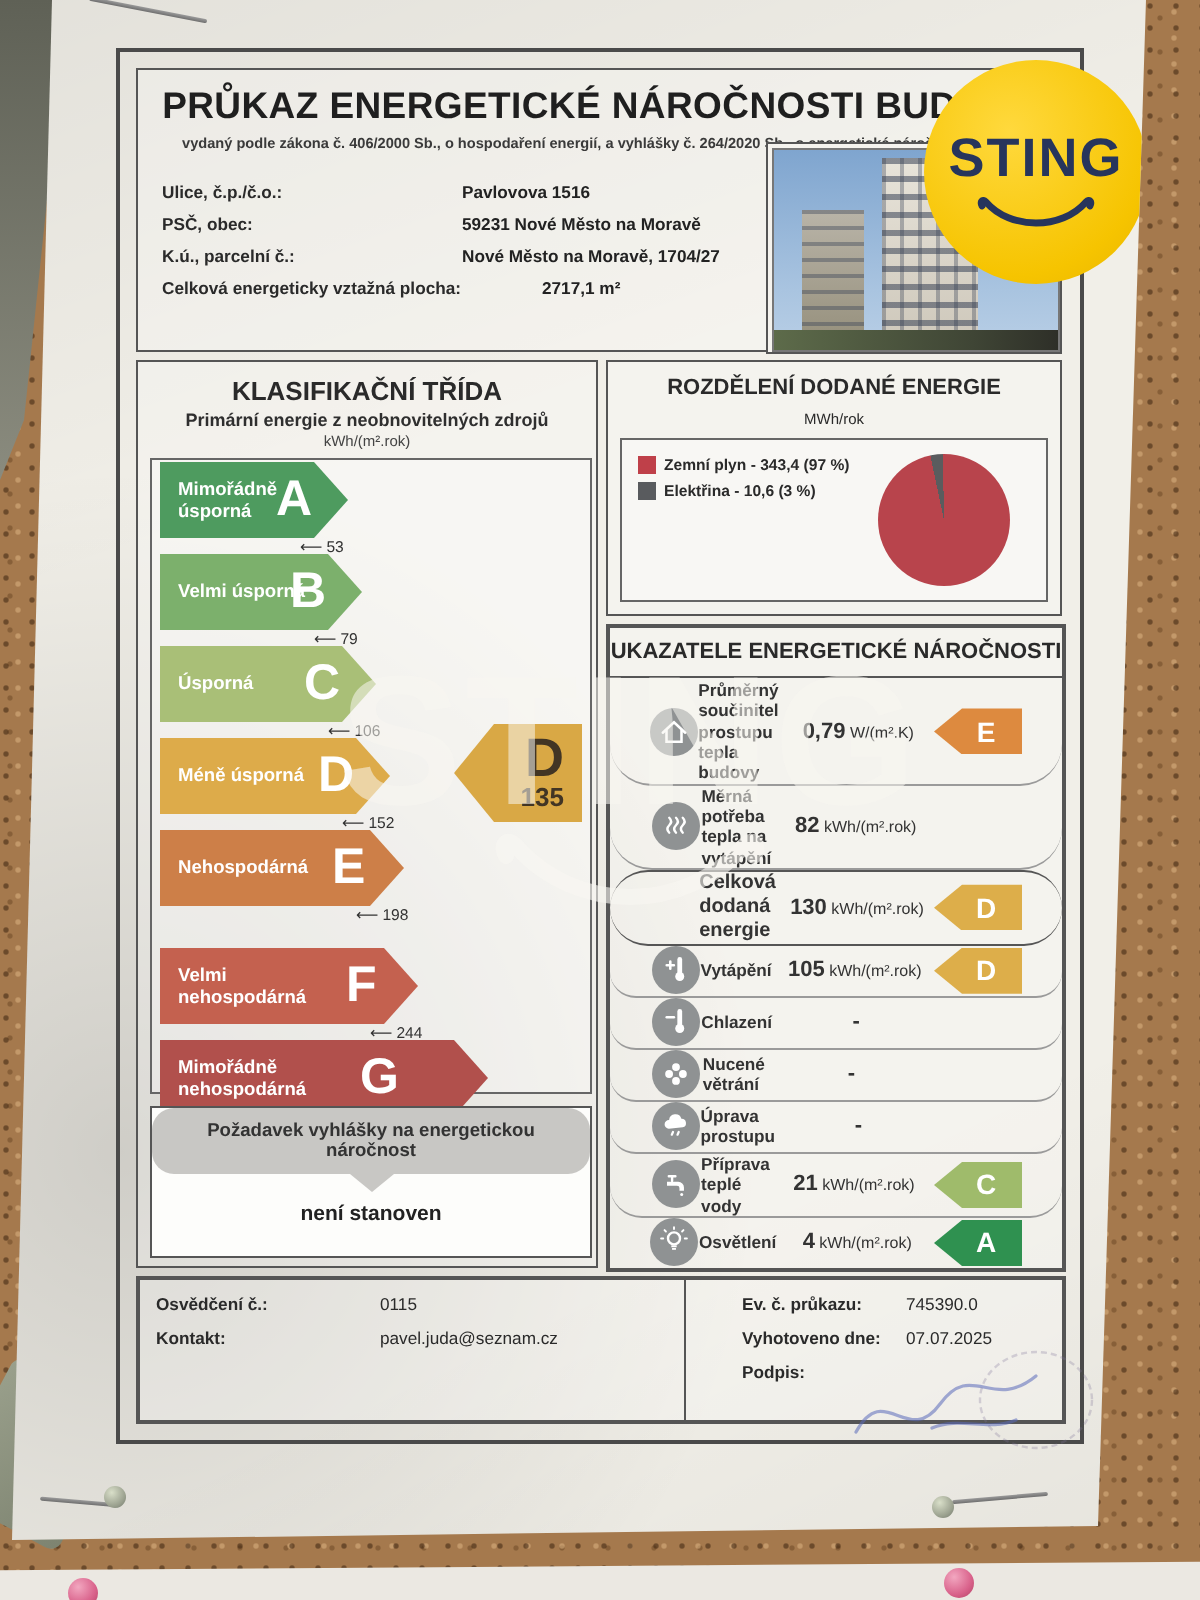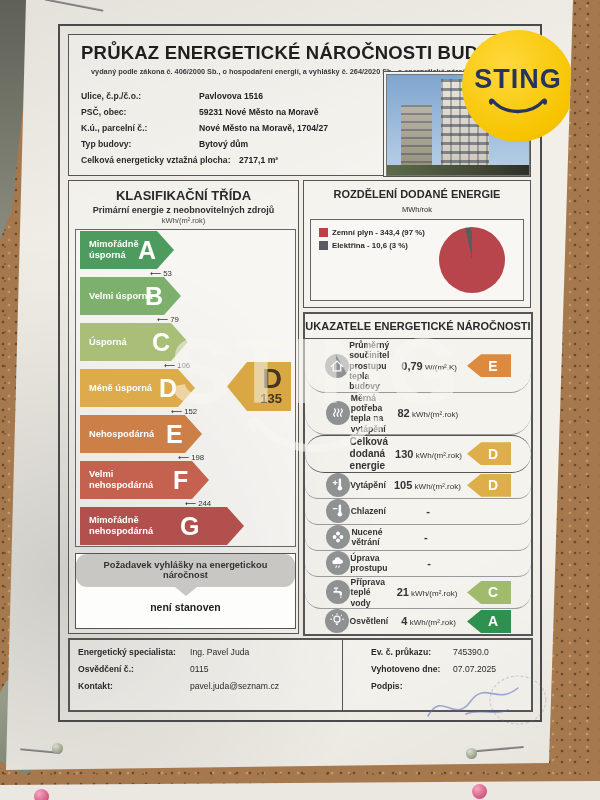--- a/index.html
+++ b/index.html
@@ -33,21 +33,21 @@
       radial-gradient(ellipse at 10% 72%, rgba(0,0,0,.14), transparent 42%),
       linear-gradient(160deg, rgba(0,0,0,.06), transparent 30%),
       linear-gradient(335deg, rgba(0,0,0,.05), transparent 28%),
       #f1efe8;}
   .frame{left:58px;top:24px;width:480px;height:694px;border:2px solid #4a4a4a;position:absolute;}
   .box{position:absolute;border:1.5px solid #555;background:rgba(255,255,255,.25);}
   
   .hdr-title{margin:7px 6px 0;text-align:center;font-size:18.5px;font-weight:bold;color:#1f1f1f;letter-spacing:.2px;}
   .hdr-sub{margin:3px 14px 0;text-align:center;font-size:7.3px;font-weight:bold;color:#3a3a3a;}
   .info{position:absolute;left:12px;top:56px;width:300px;}
-  .info-row{display:flex;margin-bottom:6px;font-size:8.6px;}
+  .info-row{display:flex;margin-bottom:6px;font-size:8.6px;gap:32px;}
   .info-row .lab{width:118px;font-weight:bold;}
   .info-row .val{font-weight:bold;color:#222;}
   
   .photo{left:314px;top:36px;width:142px;height:100px;border:1.5px solid #555;padding:2px;background:#f5f3ee;position:absolute;}
   .photo-inner{position:relative;width:100%;height:100%;border:1px solid #777;overflow:hidden;
     background:linear-gradient(#7fa5cf,#a9c4e0 70%,#b9cfe6);}
   .bldg-main{position:absolute;left:38%;top:4%;width:34%;height:88%;
     background:
       repeating-linear-gradient(to bottom, rgba(55,65,85,.55) 0 3px, transparent 3px 9px),
       repeating-linear-gradient(to right, rgba(55,65,85,.35) 0 2px, transparent 2px 9px),
@@ -70,21 +70,21 @@
   .band .blab{position:absolute;left:9px;top:50%;transform:translateY(-50%);font-size:9.3px;font-weight:bold;line-height:1.15;max-width:72px;}
   .band .blet{position:absolute;top:50%;transform:translateY(-50%);font-size:25px;font-weight:bold;}
   .gap{height:8px;font-size:7.8px;color:#333;display:flex;align-items:center;}
   .gap .garrow{letter-spacing:-1px;margin-right:3px;}
   .shape-r{clip-path:polygon(0 0,calc(100% - 17px) 0,100% 50%,calc(100% - 17px) 100%,0 100%);}
   .band-a{width:94px;background:#4e9b5f;}  .band-a .blet{left:58px;}
   .band-b{width:101px;background:#7cb06c;} .band-b .blet{left:65px;}
   .band-c{width:108px;background:#a9bf77;} .band-c .blet{left:72px;}
   .band-d{width:115px;background:#ddab4a;} .band-d .blet{left:79px;}
   .band-e{width:122px;background:#cd7f48;} .band-e .blet{left:86px;}
-  .band-f{width:129px;background:#c4614f;} .band-f .blet{left:93px;}
+  .band-f{width:129px;background:#c4614f;margin-top:13px;} .band-f .blet{left:93px;}
   .band-g{width:136px;background:#b1504c;padding-left:28px;} .band-g .blet{left:100px;}
   .g0{padding-left:74px;} .g1{padding-left:81px;} .g2{padding-left:88px;}
   .g3{padding-left:95px;} .g4{padding-left:102px;} .g5{padding-left:109px;}
   .indicator{position:absolute;right:4px;top:132px;width:64px;height:49px;background:#d9a845;z-index:4;
     clip-path:polygon(0 50%,20px 0,100% 0,100% 100%,20px 100%);
     display:flex;flex-direction:column;align-items:flex-end;justify-content:center;padding-right:9px;box-sizing:border-box;color:#423524;}
   .indicator .ilet{font-size:27px;font-weight:bold;line-height:.9;}
   .indicator .ival{font-size:13px;font-weight:bold;}
   .req-box{position:absolute;left:6px;top:372px;width:219px;height:74px;border:1px solid #555;background:#fdfdfb;}
   .req-head{position:relative;background:#c8c7c4;text-align:center;font-size:9.3px;font-weight:bold;color:#333;padding:6px 4px 7px;border-radius:11px;}
@@ -154,24 +154,20 @@
         </div>
         <div class="info-row">
           <span class="lab">PSČ, obec:</span>
           <span class="val">59231 Nové Město na Moravě</span>
         </div>
         <div class="info-row">
           <span class="lab">K.ú., parcelní č.:</span>
           <span class="val">Nové Město na Moravě, 1704/27</span>
         </div>
         <div class="info-row">
-          <span class="lab">Typ budovy:</span>
-          <span class="val">Bytový dům</span>
-        </div>
-        <div class="info-row">
           <span class="lab" style="width:158px;">Celková energeticky vztažná plocha:</span>
           <span class="val">2717,1 m²</span>
         </div>
       </div>
       <div class="photo">
         <div class="photo-inner">
           <div class="bldg-side"></div>
           <div class="bldg-main"></div>
           <div class="bldg-ground"></div>
         </div>
@@ -414,24 +410,20 @@
               <span class="garr ga-A">A</span>
             </div>
         </div>
 
       </div>
     </div>
 
     <div class="box" style="left:8px;top:612px;width:461px;height:70px;border-width:2px;">
       <div class="ft-col ft-left">
         <div class="ft-row">
-          <span class="lab">Energetický specialista:</span>
-          <span>Ing. Pavel Juda</span>
-        </div>
-        <div class="ft-row">
           <span class="lab">Osvědčení č.:</span>
           <span>0115</span>
         </div>
         <div class="ft-row">
           <span class="lab">Kontakt:</span>
           <span>pavel.juda@seznam.cz</span>
         </div>
       </div>
       <div class="ft-col ft-right">
         <div class="ft-row">

